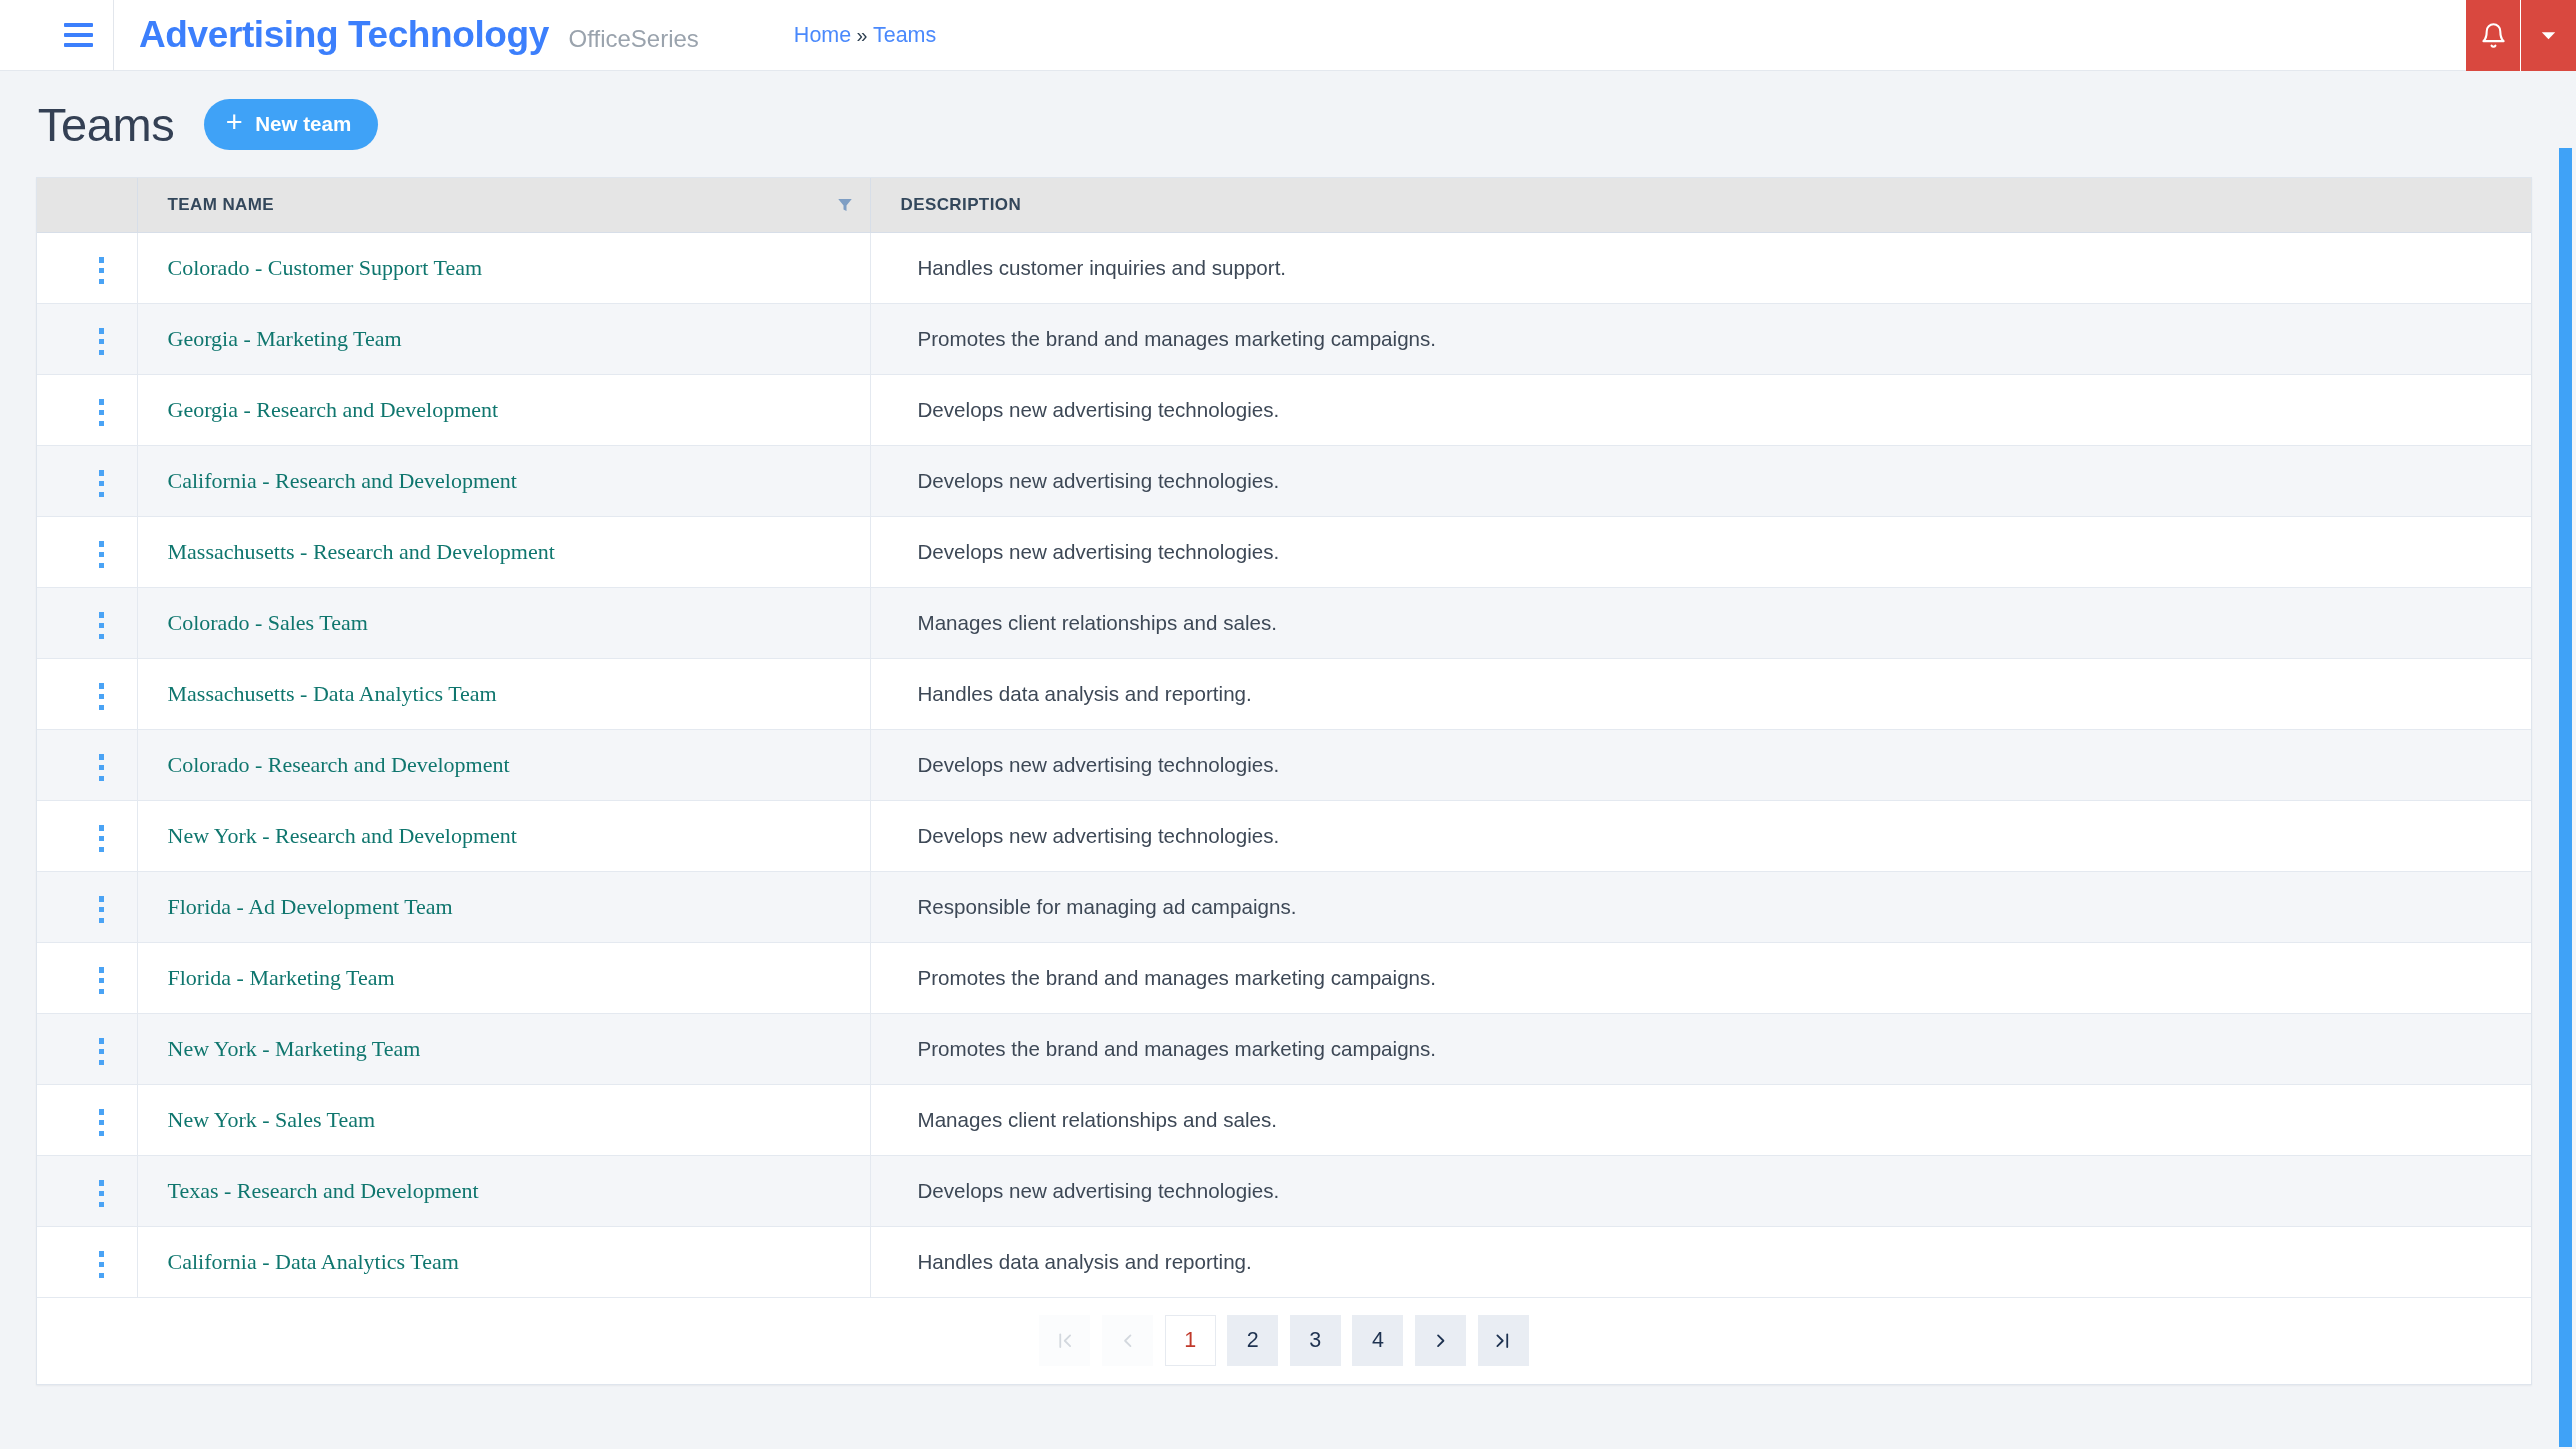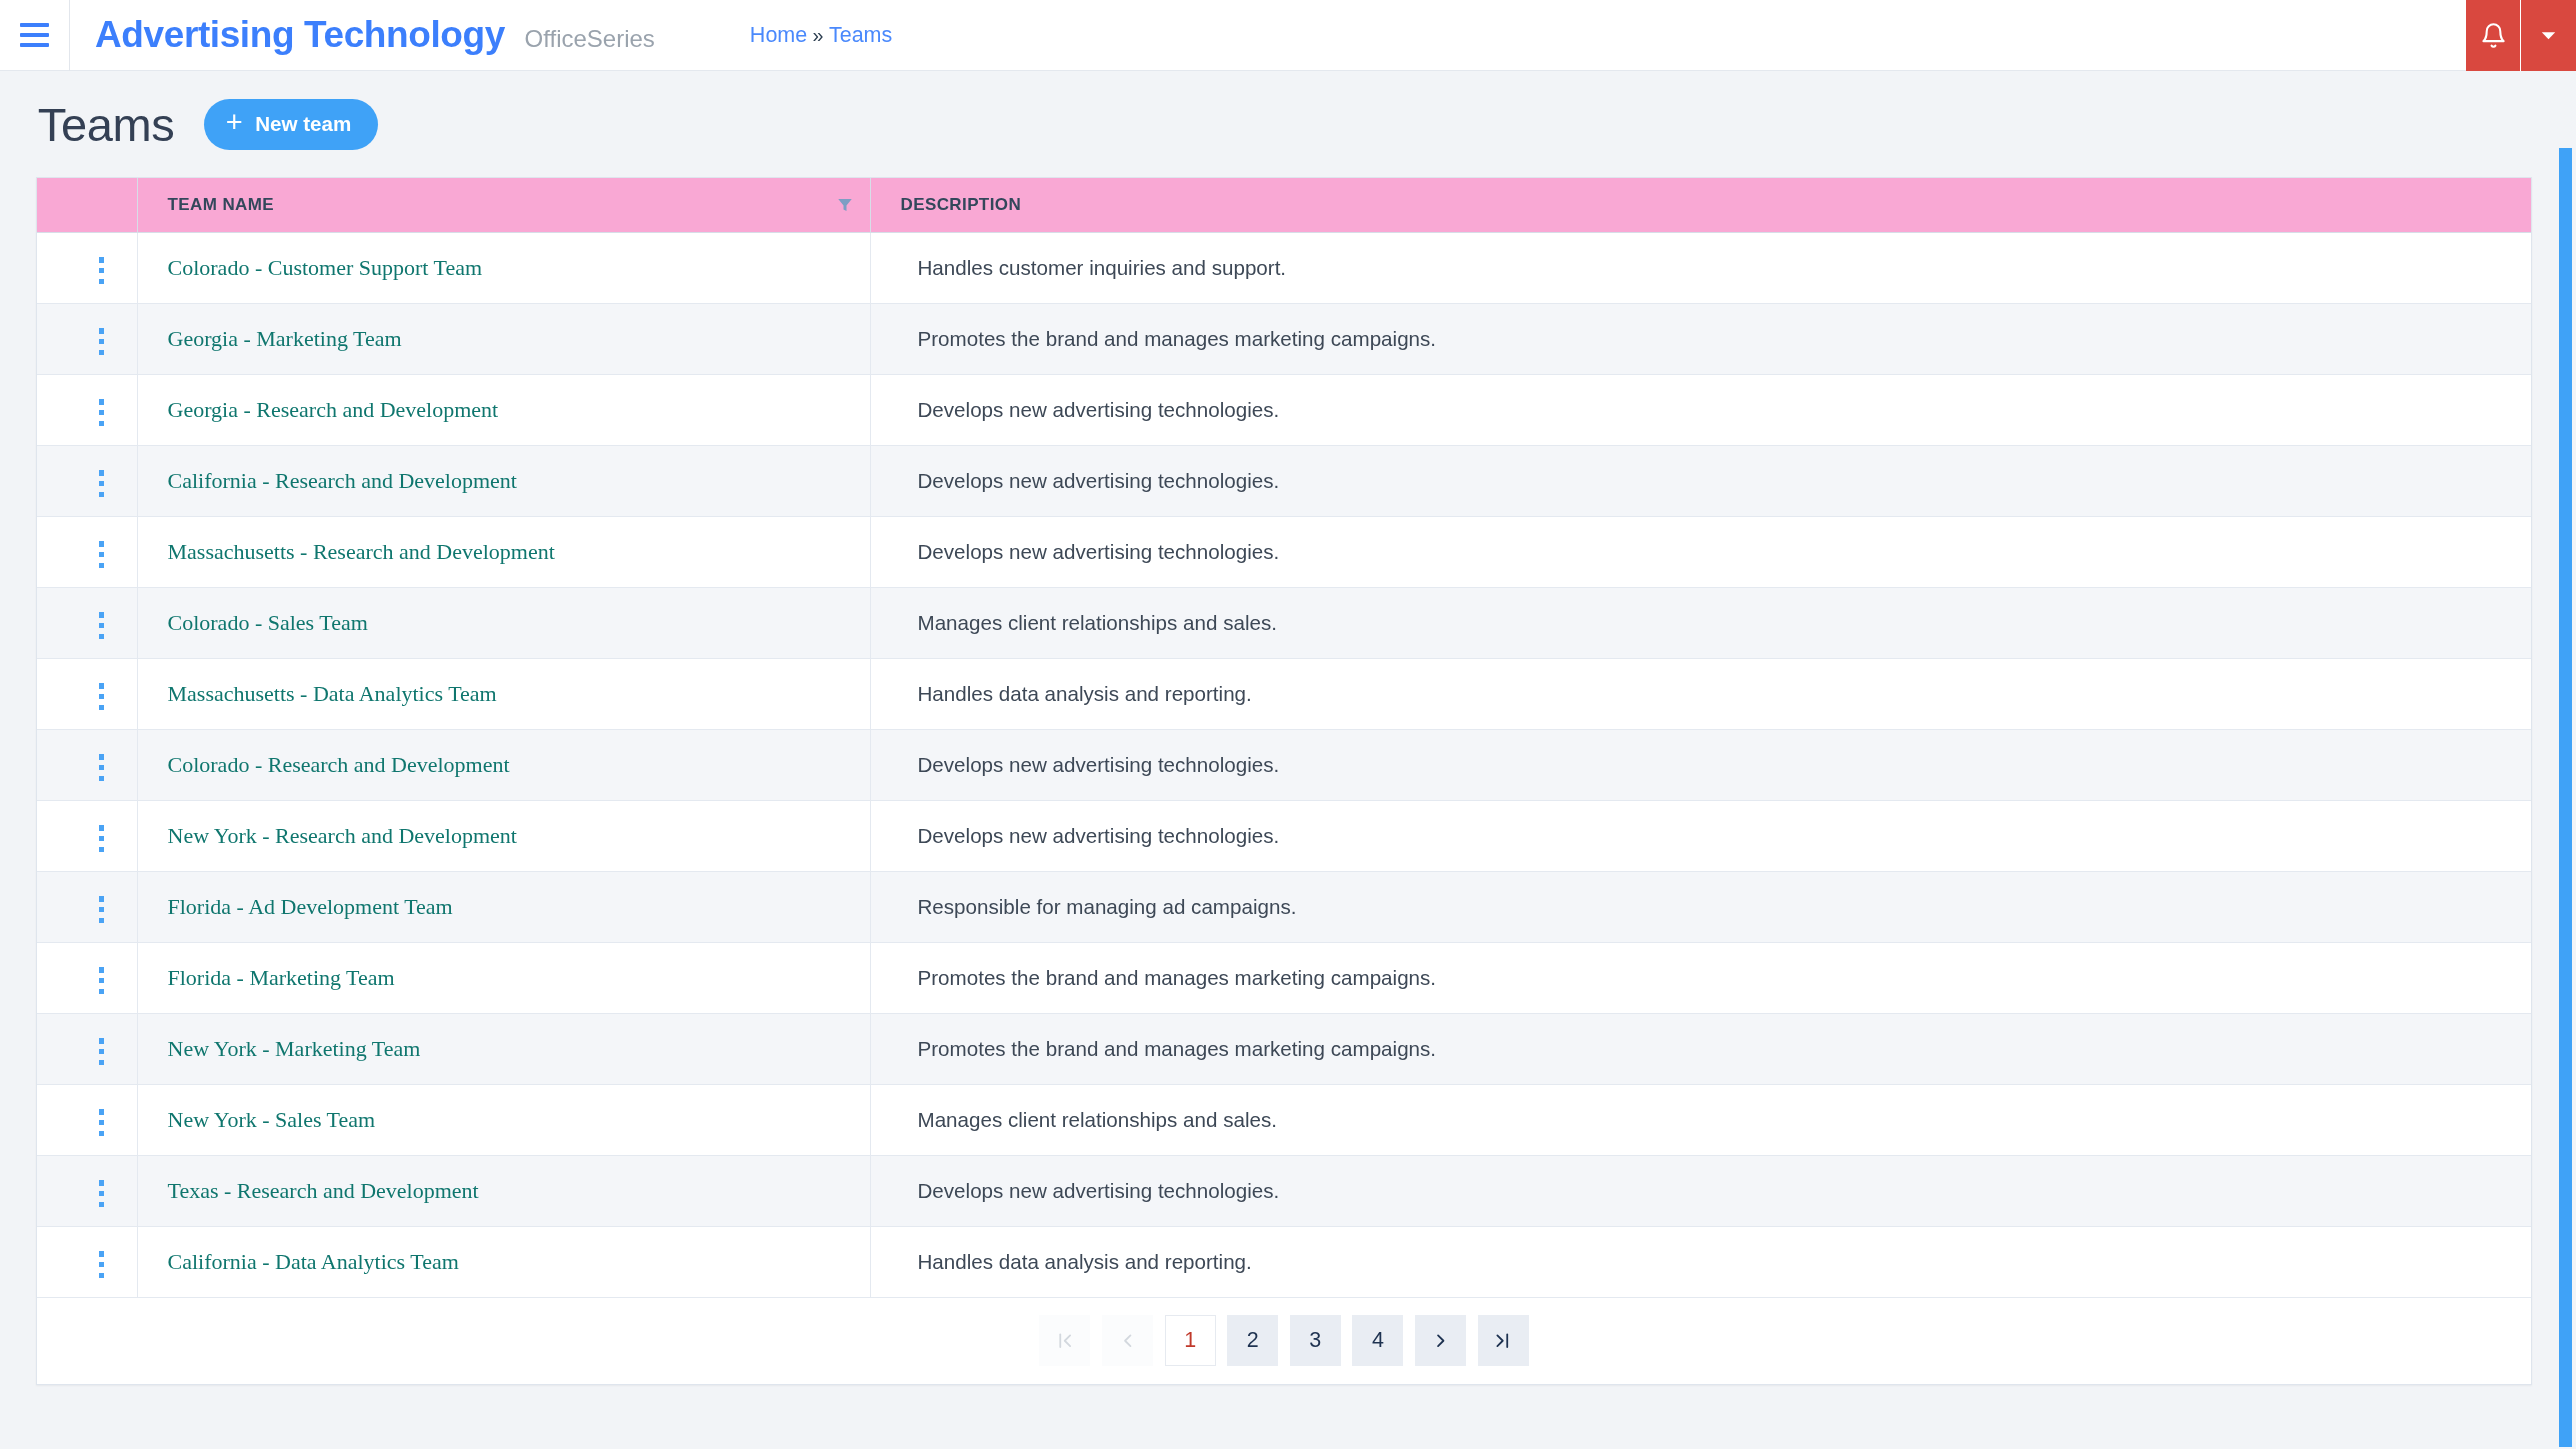--- a/index.html
+++ b/index.html
@@ -14,20 +14,21 @@
 
   
   .topbar {
     position: relative;
     width: 2576px;
     height: 71px;
     background: #ffffff;
     display: flex;
     align-items: center;
     border-bottom: 0.9px solid #e4e8ee;
+    padding-left: 44px;
   }
   .hamburger {
     width: 70px;
     height: 71px;
     display: flex;
     flex-direction: column;
     align-items: center;
     justify-content: center;
     gap: 6.3px;
     cursor: pointer;
@@ -150,21 +151,21 @@
   table.grid {
     width: 100%;
     border-collapse: collapse;
     table-layout: fixed;
   }
   table.grid col.c-menu { width: 100px; }
   table.grid col.c-name { width: 733px; }
   table.grid col.c-desc { width: auto; }
 
   table.grid thead th {
-    background: #f9a8d4;
+    background: #e5e5e5;
     height: 54px;
     border-bottom: 0.9px solid #d7dee8;
     border-right: 0.9px solid #d7dee8;
     padding: 0 0 0 30px;
     text-align: left;
     font-size: 17px;
     font-weight: bold;
     color: #33475b;
     letter-spacing: 0.4px;
     vertical-align: middle;

